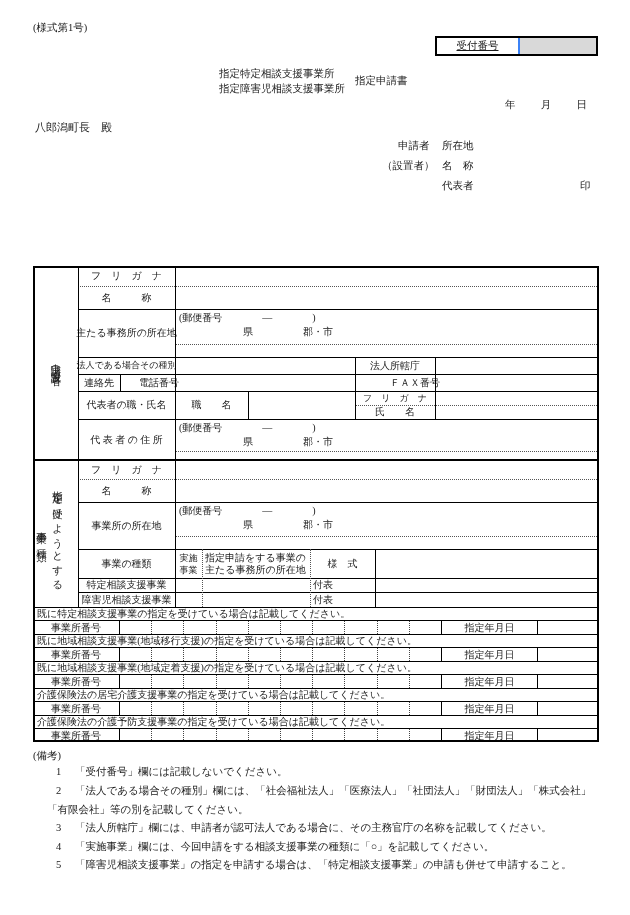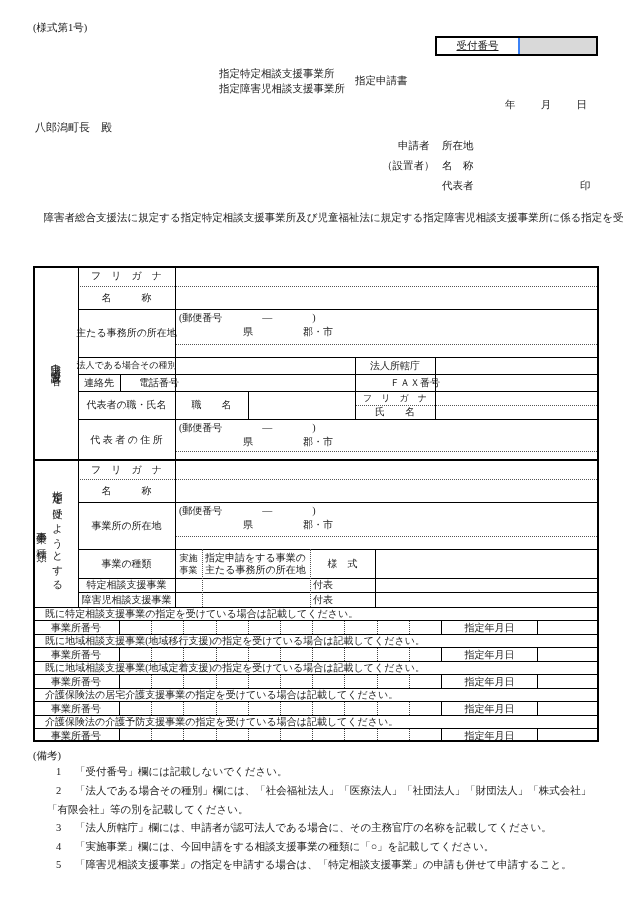--- a/index.html
+++ b/index.html
@@ -23,21 +23,21 @@
   .vtext{writing-mode:vertical-rl;text-orientation:upright;letter-spacing:2px;
          font-size:10.5px;display:flex;align-items:center;justify-content:center;}
   
   #receipt{position:absolute;left:435px;top:36px;width:163px;height:20px;
            border:2px solid #000;box-sizing:border-box;display:flex;}
   #receipt .lbl{width:83px;display:flex;align-items:center;justify-content:center;
                 font-size:10.5px;border-right:2px solid #3b82f6;box-sizing:border-box;text-decoration:underline;}
   #receipt .val{flex:1;}
   
   .irow{position:absolute;left:33px;width:566px;height:13px;border-top:1px solid #000;
-        box-sizing:border-box;font-size:10px;line-height:12px;padding-left:12px;white-space:nowrap;}
+        box-sizing:border-box;font-size:10px;line-height:12px;padding-left:4px;white-space:nowrap;}
   .nrow{position:absolute;left:33px;width:566px;height:14px;border-top:1px solid #000;
         box-sizing:border-box;display:flex;font-size:10px;}
   .nrow .lbl{width:87px;border-right:1px solid #000;box-sizing:border-box;
              display:flex;align-items:center;justify-content:center;}
   .nrow .digits{width:321px;display:flex;box-sizing:border-box;}
   .nrow .digits i{flex:1;border-right:1px dotted #444;box-sizing:border-box;}
   .nrow .digits i:last-child{border-right:none;}
   .nrow .date{width:97px;border-left:1px solid #000;border-right:1px solid #000;
               box-sizing:border-box;display:flex;align-items:center;justify-content:center;}
   .nrow .val{flex:1;}
@@ -73,21 +73,21 @@
   <div class="abs t" style="left:35px;top:120px;font-size:11px;">八郎潟町長　殿</div>
 
   <div class="abs t" style="left:398px;top:139px;">申請者</div>
   <div class="abs t" style="left:442px;top:139px;">所在地</div>
   <div class="abs t" style="left:382px;top:159px;">（設置者）</div>
   <div class="abs t" style="left:442px;top:159px;">名　称</div>
   <div class="abs t" style="left:442px;top:179px;">代表者</div>
   <div class="abs t" style="left:580px;top:179px;">印</div>
 
   <div class="abs t" style="left:33px;top:207px;line-height:21px;">
-    <span>　障害者総合支援法に規定する指定特定相談支援事業所及び児童福祉法に規定する指定障害児相談支援事業所に係る指定を受</span><br>
+    <br>
   </div>
 
   <div id="tbl-frame"></div>
 
   <div class="cell" style="left:33px;top:266px;width:45px;height:194px;">
     <span class="vtext">申請者（設置者）</span>
   </div>
   <div class="abs vtext" style="left:50px;top:461px;height:146px;">指定を受けようとする</div>
   <div class="abs vtext" style="left:34px;top:461px;height:146px;">事業の種類</div>
 

